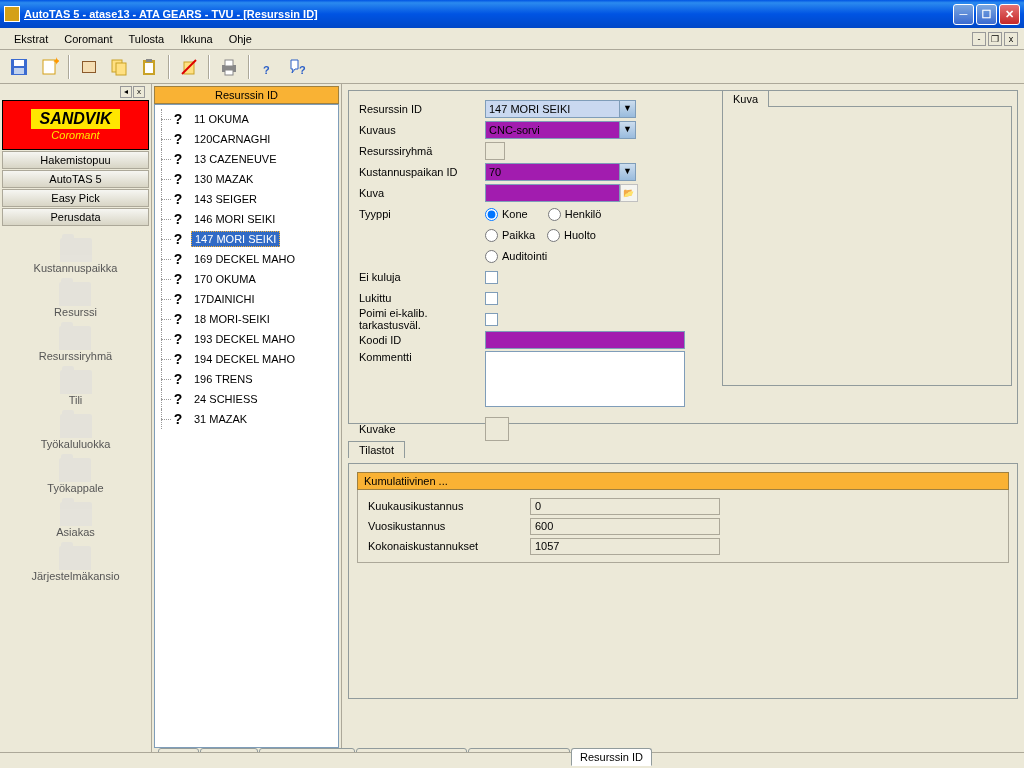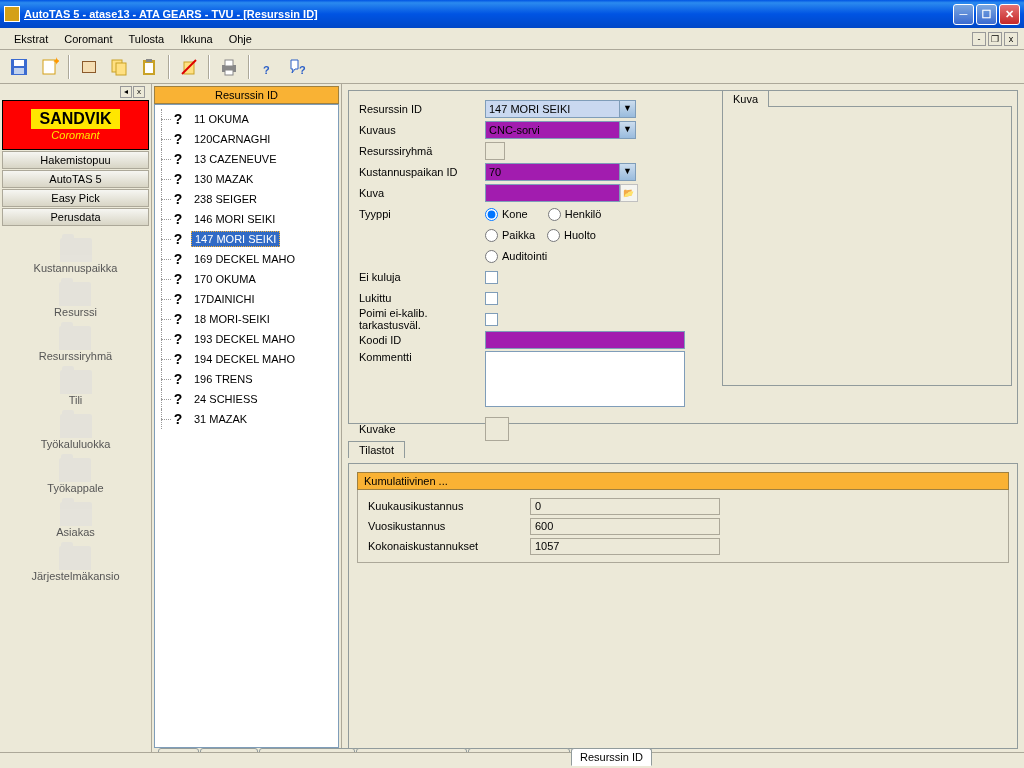--- a/index.html
+++ b/index.html
@@ -17,21 +17,21 @@
 .menubar .mdi { margin-left: auto; display: flex; gap: 2px; }
 .mdi-btn { width: 14px; height: 14px; border: 1px solid #999; background: #ece9d8; font-size: 9px; text-align: center; line-height: 12px;}
 
 .toolbar { height: 34px; background: #ece9d8; border-bottom: 1px solid #aca899; display: flex; align-items: center; padding: 2px 6px; gap: 4px; }
 .tbutton { width: 26px; height: 26px; display: flex; align-items: center; justify-content: center; border: 1px solid transparent; }
 .tsep { width: 2px; height: 24px; border-left: 1px solid #aca899; border-right: 1px solid #fff; margin: 0 2px; }
 
 .main { display: flex; height: 668px; }
 .sidebar { width: 152px; background: #ece9d8; border-right: 1px solid #aca899; padding: 2px; display: flex; flex-direction: column; }
 .logo { height: 50px; background: #ff0000; border: 1px solid #000; display: flex; flex-direction: column; align-items: center; justify-content: center; }
-.logo-main { background: #ffe600; color: #000; font-weight: bold; font-size: 16px; padding: 1px 8px; }
+.logo-main { background: #ffe600; color: #000; font-weight: bold; font-size: 16px; padding: 1px 8px; font-style: italic; }
 .logo-sub { color: #ffe600; font-size: 11px; font-style: italic; }
 
 .nav-btn { height: 18px; background: linear-gradient(to bottom, #f6f6f2, #d8d5c5); border: 1px solid #aca899; margin-top: 1px; text-align: center; line-height: 16px; cursor: default; }
 .nav-items { flex: 1; overflow: hidden; margin-top: 4px; display: flex; flex-direction: column; align-items: center; gap: 8px; padding-top: 8px;}
 .nav-item { display: flex; flex-direction: column; align-items: center; color: #555; }
 .folder-icon { width: 32px; height: 24px; background: #ddd; border-radius: 2px 2px 0 0; position: relative; opacity: 0.5; }
 .folder-icon:before { content:''; position:absolute; top:-4px; left:2px; width:12px; height:4px; background:#ddd; border-radius:2px 2px 0 0;}
 .sidebar-close { display:flex; justify-content:flex-end; padding:0 4px 2px 0;}
 .sidebar-close span { border:1px solid #999; width:12px; height:12px; font-size:8px; text-align:center; line-height:10px; margin-left:1px;}
 
@@ -58,21 +58,21 @@
 .radio { display: flex; align-items: center; gap: 4px; }
 .radio input { margin:0; }
 .check { width:13px; height:13px; border:1px solid #7f9db9; background:#fff;}
 .textarea { width:200px; height:56px; border:1px solid #7f9db9; background:#fff;}
 .ficon-btn { width:18px; height:18px; border:1px solid #c0c0c0; background:#f5f5f0; text-align:center; font-size:9px; line-height:16px; color:#a67c00;}
 
 .kuva-panel { position: absolute; right: 12px; top: 6px; width: 290px; height: 302px; }
 .kuva-tab { display:inline-block; padding:2px 10px; background:#ece9d8; border:1px solid #919b9c; border-bottom:none; }
 .kuva-body { border:1px solid #919b9c; height:280px; background:#ece9d8; margin-top:-1px;}
 
-.stats-panel { margin-top: 6px; border:1px solid #919b9c; background:#ece9d8; height: 286px; position:relative;}
+.stats-panel { margin-top: 6px; border:1px solid #919b9c; background:#ece9d8; height: 236px; position:relative;}
 .stats-tab { display:inline-block; padding:2px 10px; background:#ece9d8; border:1px solid #919b9c; border-bottom:none; position:relative; top:1px; z-index:2;}
 .stats-inner { padding: 8px; }
 .stats-header { background:#f9b234; border:1px solid #9e8040; padding:2px 6px; }
 .stats-body { border:1px solid #aca899; border-top:none; padding:6px 10px;}
 .srow { display:flex; align-items:center; height:20px;gap:32px;}
 .slabel { width:130px;}
 .sinput { width:190px; height:17px; border:1px solid #aca899; background:#ece9d8; padding:0 4px;}
 
 .bottom-tabs { position:absolute; bottom:2px; left:158px; right:4px; height:22px; display:flex; align-items:flex-end;}
 .btab { padding:2px 8px; border:1px solid #919b9c; background:#ece9d8; border-top-left-radius:3px; border-top-right-radius:3px; margin-right:1px; position:relative;}
@@ -242,21 +242,21 @@
           <span class="tree-label">13 CAZENEUVE</span>
         </div>
         <div class="tree-node">
           <span class="dash"></span>
           <span class="tree-q">?</span>
           <span class="tree-label">130 MAZAK</span>
         </div>
         <div class="tree-node">
           <span class="dash"></span>
           <span class="tree-q">?</span>
-          <span class="tree-label">238 SEIGER</span>
+          <span class="tree-label">143 SEIGER</span>
         </div>
         <div class="tree-node">
           <span class="dash"></span>
           <span class="tree-q">?</span>
           <span class="tree-label">146 MORI SEIKI</span>
         </div>
         <div class="tree-node">
           <span class="dash"></span>
           <span class="tree-q">?</span>
           <span class="tree-label sel">147 MORI SEIKI</span>

